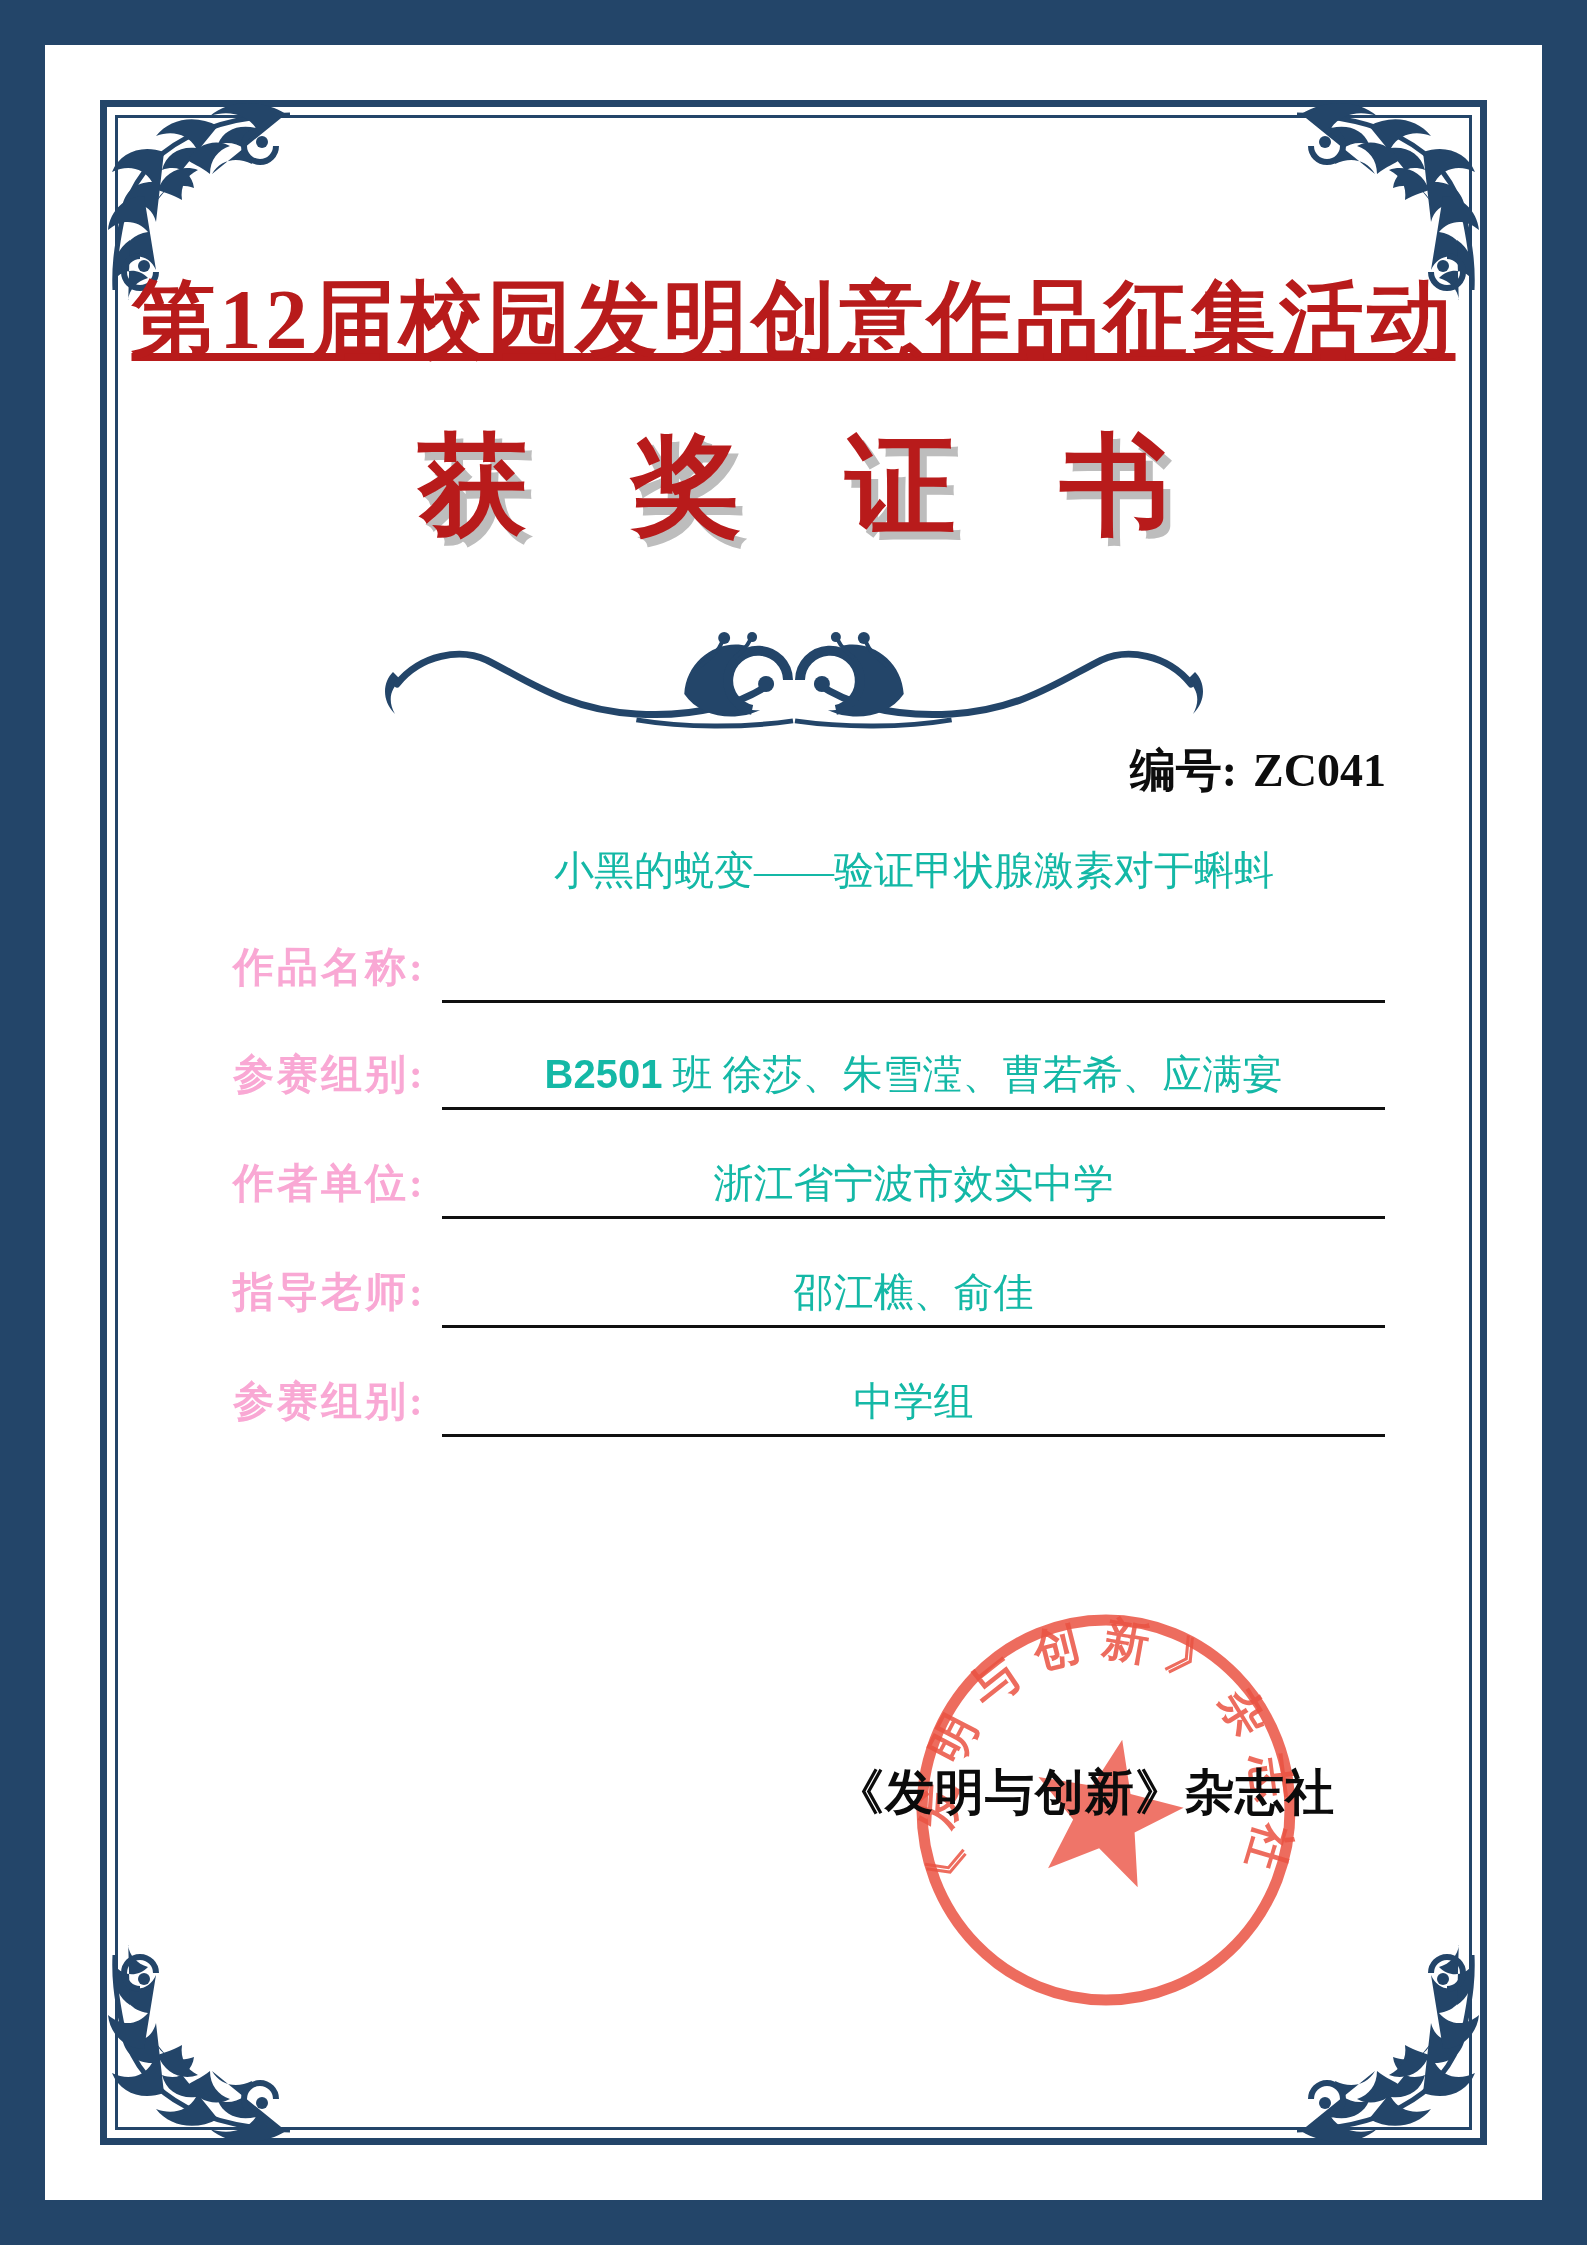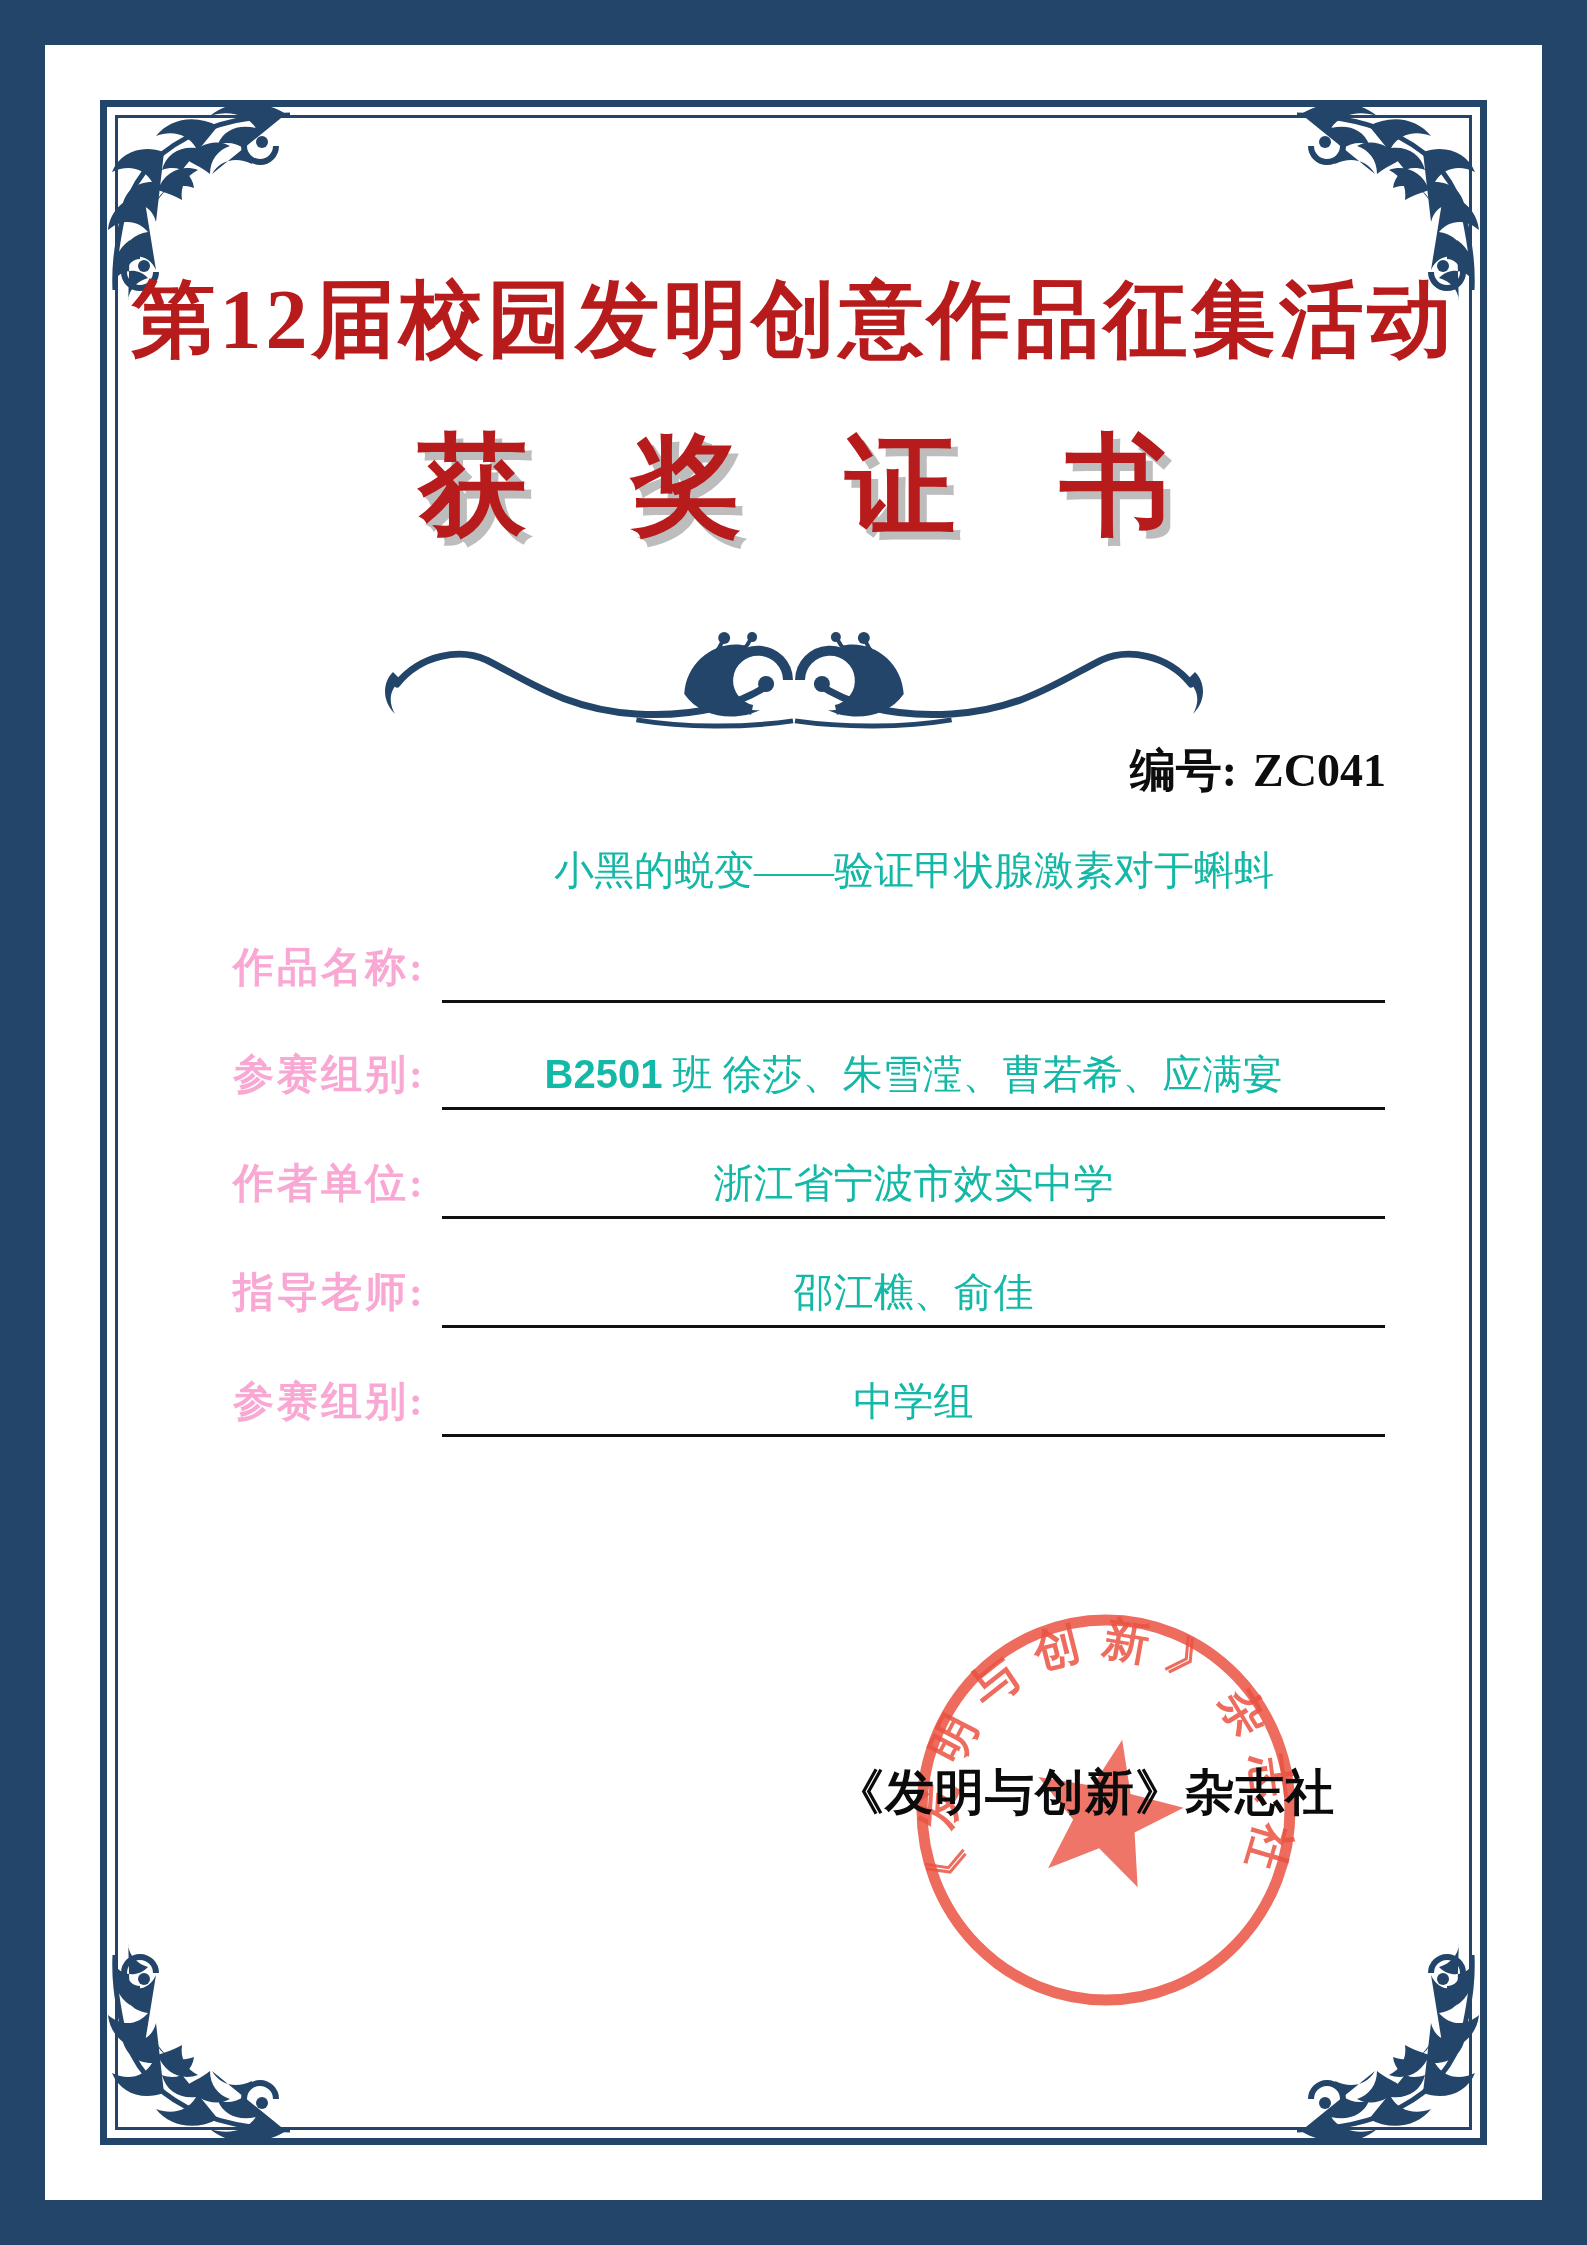--- a/index.html
+++ b/index.html
@@ -20,21 +20,21 @@
 
   
   .corner { position:absolute; width:200px; height:200px; }
   .corner.tl { left:100px;  top:100px; }
   .corner.tr { right:100px; top:100px;    transform:scaleX(-1); }
   .corner.bl { left:100px;  bottom:100px; transform:scaleY(-1); }
   .corner.br { right:100px; bottom:100px; transform:scale(-1,-1); }
 
   .event-title { position:absolute; left:0; top:272px; width:100%;
                  text-align:center; color:#b81b1b; font-weight:bold;
-                 font-size:84px; letter-spacing:4px; line-height:1.15; }
+                 font-size:84px; letter-spacing:4px; line-height:1.15;text-decoration:underline; }
 
   .cert-title  { position:absolute; left:52px; top:420px; width:100%;
                  text-align:center; color:#b81b1b; font-weight:bold;
                  font-size:110px; letter-spacing:104px; line-height:1.2;
                  text-shadow:7px 8px 0 #bdbdbd; }
 
   .divider { position:absolute; left:385px; top:622px; width:818px; height:115px; }
 
   .serial { position:absolute; left:900px; top:740px; width:486px;
             text-align:right; font-size:46px; font-weight:bold; color:#0d0d0d; }

